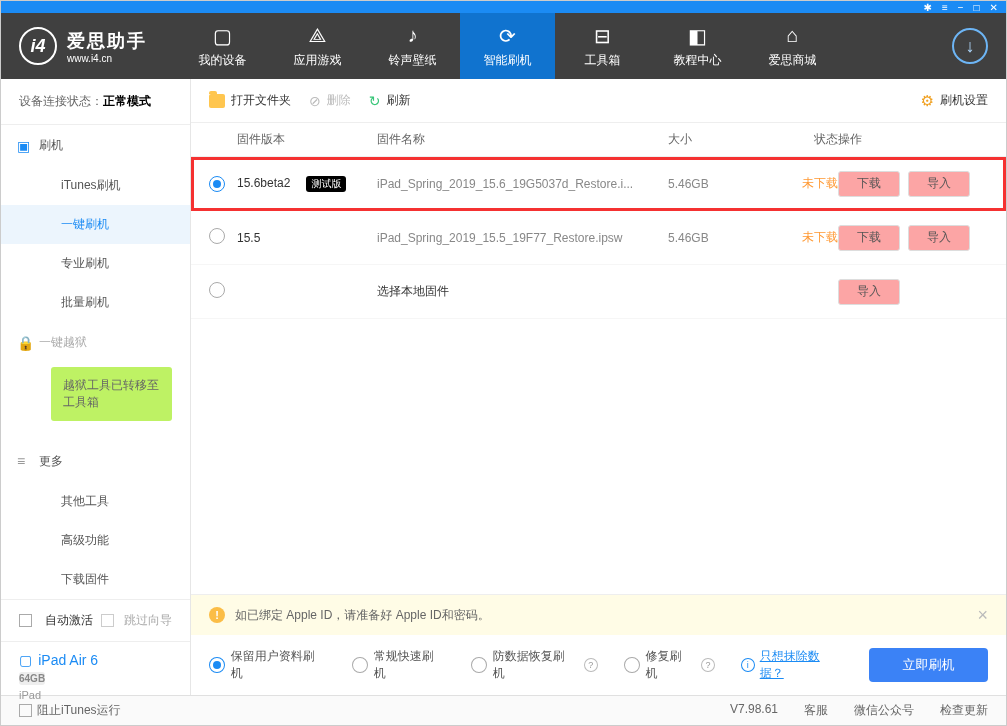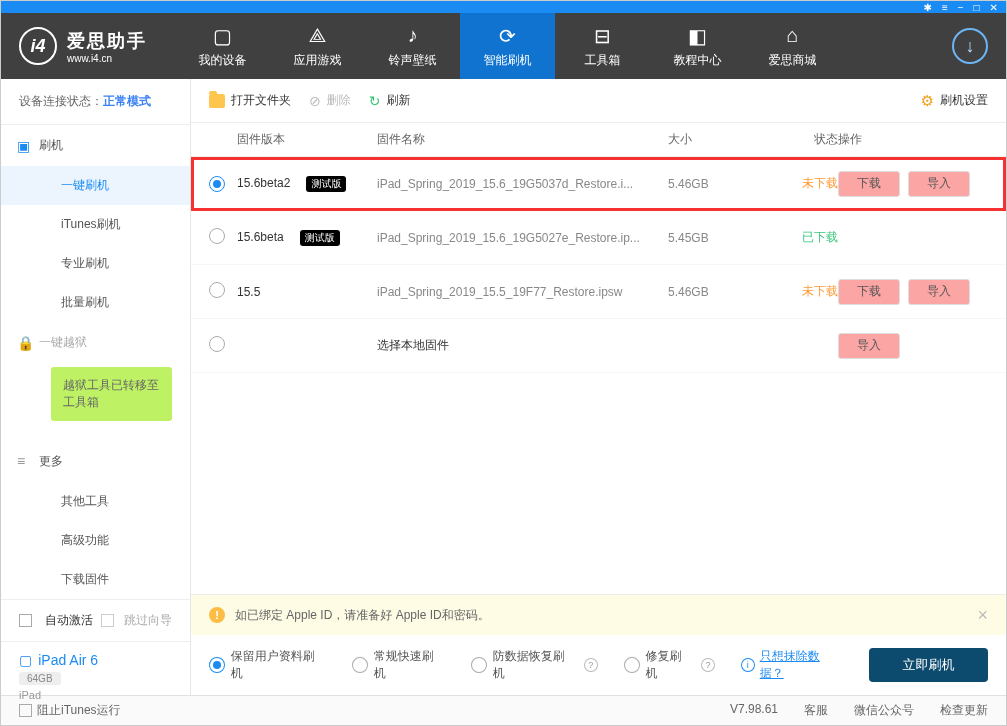--- a/index.html
+++ b/index.html
@@ -19,36 +19,36 @@
     .nav-tab { width: 95px; display: flex; flex-direction: column; align-items: center; justify-content: center; color: #fff; cursor: pointer; gap: 4px; }
     .nav-tab.active { background: #1073cf; }
     .nav-tab .icon { font-size: 20px; height: 24px; display: flex; align-items: center; }
     .nav-tab .label { font-size: 12px; }
     .download-btn { width: 36px; height: 36px; border: 2px solid #6db5f5; border-radius: 50%; display: flex; align-items: center; justify-content: center; color: #aed6fb; font-size: 18px; cursor: pointer; }
     
     .content { display: flex; height: calc(100% - 78px - 30px); }
     
     .sidebar { width: 190px; border-right: 1px solid #e6e6e6; display: flex; flex-direction: column; background: #fff; }
     .device-status { padding: 14px 18px; font-size: 12px; color: #666; border-bottom: 1px solid #eee; }
-    .device-status b { color: #3b82f6; }
+    .device-status b { color: #000000; }
     .sidebar-item { padding: 11px 24px 11px 42px; font-size: 12px; color: #555; cursor: pointer; }
     .sidebar-item.lvl1 { padding-left: 60px; }
     .sidebar-item.active { background: #ecf5fd; color: #1b8bf4; }
     .sidebar-header { padding: 12px 18px 12px 38px; font-size: 12px; color: #555; position: relative; display: flex; align-items: center; }
     .sidebar-header .hicon { position: absolute; left: 16px; color: #1b8bf4; font-size: 14px; }
     .sidebar-header.disabled .hicon { color: #bbb; }
     .sidebar-header.disabled { color: #aaa; }
     .sidebar-note { background: #bef264; margin: 4px 18px 8px 50px; padding: 10px 12px; font-size: 12px; color: #666; border-radius: 3px; line-height: 1.4; }
     .sidebar-sep { height: 1px; background: #eee; margin: 6px 18px; }
     
     .sidebar-bottom { margin-top: auto; border-top: 1px solid #eee; }
     .auto-activate { padding: 12px 18px; font-size: 12px; color: #333; display: flex; align-items: center; gap: 8px; }
     .device-info { padding: 10px 18px 14px; border-top: 1px solid #eee; }
     .device-info .name { color: #1b8bf4; font-size: 14px; font-weight: 500; display: flex; align-items: center; gap: 6px; }
-    .device-info .badge { display: inline-block; background: #eee; color: #888; padding: 1px 8px; border-radius: 3px; font-size: 10px; margin-top: 4px; }
+    .device-info .badge { display: inline-block; background: #eee; color: #888; padding: 1px 0; border-radius: 3px; font-size: 10px; margin-top: 4px; font-weight: bold; }
     .device-info .type { color: #999; font-size: 11px; margin-top: 3px; }
     
     .main { flex: 1; display: flex; flex-direction: column; background: #fff; }
     .toolbar { height: 44px; border-bottom: 1px solid #eee; display: flex; align-items: center; padding: 0 18px; gap: 18px; }
     .tb-btn { display: flex; align-items: center; gap: 6px; font-size: 12px; color: #333; cursor: pointer; }
     .tb-btn.disabled { color: #bbb; }
     .tb-btn .ticon { font-size: 14px; }
     .tb-icon-folder { width: 16px; height: 14px; background: #ffc64f; border-radius: 2px; position: relative; }
     .tb-icon-folder::before { content:''; position:absolute; top:-3px; left:0; width:8px; height:3px; background:#ffc64f; border-radius:2px 2px 0 0; }
     .toolbar-right { margin-left: auto; display: flex; align-items: center; gap: 6px; color: #333; font-size: 12px; cursor: pointer; }
@@ -79,21 +79,21 @@
     .info-panel { margin-top: auto; border-top: 1px solid #eee; }
     .alert-bar { height: 40px; background: #fffce6; display: flex; align-items: center; padding: 0 18px; font-size: 12px; color: #666; gap: 10px; }
     .alert-icon { width: 16px; height: 16px; background: #fbbd46; border-radius: 50%; color: #fff; display: flex; align-items: center; justify-content: center; font-size: 11px; font-weight: bold; }
     .alert-close { margin-left: auto; color: #bbb; font-size: 18px; cursor: pointer; }
     
     .options-bar { height: 60px; display: flex; align-items: center; padding: 0 18px; gap: 26px; font-size: 12px; }
     .opt { display: flex; align-items: center; gap: 6px; cursor: pointer; color: #555; }
     .help-q { width: 14px; height: 14px; border: 1px solid #bbb; border-radius: 50%; font-size: 9px; color: #999; display: inline-flex; align-items: center; justify-content: center; margin-left: 2px; }
     .opt-info { color: #1b8bf4; text-decoration: underline; cursor: pointer; }
     .info-i { width: 14px; height: 14px; border: 1px solid #1b8bf4; border-radius: 50%; color: #1b8bf4; font-size: 9px; display: inline-flex; align-items: center; justify-content: center; }
-    .flash-btn { margin-left: auto; width: 120px; height: 34px; background: #0c4a6e; color: #fff; border: none; border-radius: 4px; font-size: 13px; cursor: pointer; }
+    .flash-btn { margin-left: auto; width: 120px; height: 34px; background: #3b82f6; color: #fff; border: none; border-radius: 4px; font-size: 13px; cursor: pointer; }
     
     .statusbar { height: 30px; border-top: 1px solid #e0e0e0; background: #fafafa; display: flex; align-items: center; padding: 0 18px; font-size: 12px; color: #666; gap: 24px; }
     .statusbar .sb-right { margin-left: auto; display: flex; gap: 26px; }
     .chk { width: 13px; height: 13px; border: 1px solid #aaa; display: inline-block; vertical-align: middle; margin-right: 5px; }
   </style>
 </head>
 <body>
 
 <div class="titlebar">
   <span>✱</span>
@@ -147,22 +147,22 @@
 <div class="content">
   <div class="sidebar">
     <div class="device-status">
       <span>设备连接状态：</span><b>正常模式</b>
     </div>
 
     <div class="sidebar-header">
       <span class="hicon">▣</span>
       <span>刷机</span>
     </div>
+    <div class="sidebar-item lvl1">iTunes刷机</div>
     <div class="sidebar-item lvl1 active">一键刷机</div>
-    <div class="sidebar-item lvl1">iTunes刷机</div>
     <div class="sidebar-item lvl1">专业刷机</div>
     <div class="sidebar-item lvl1">批量刷机</div>
 
     <div class="sidebar-header disabled">
       <span class="hicon">🔒</span>
       <span>一键越狱</span>
     </div>
     <div class="sidebar-note">越狱工具已转移至工具箱</div>
 
     <div class="sidebar-sep"></div>
@@ -226,31 +226,20 @@
     <div id="fw-list">
         <div class="fw-row highlighted">
     <div class="col-radio"><span class="radio checked"></span></div>
     <div class="col-version"><span class="version-txt">15.6beta2</span><span class="beta-badge">测试版</span></div>
     <div class="col-name fw-name">iPad_Spring_2019_15.6_19G5037d_Restore.i...</div>
     <div class="col-size fw-size">5.46GB</div>
     <div class="col-status status-not">未下载</div>
     <div class="col-action actions">
       <button class="act-btn">下载</button>
       <button class="act-btn">导入</button>
-    </div>
-        </div>
-        <div class="fw-row">
-    <div class="col-radio"><span class="radio "></span></div>
-    <div class="col-version"><span class="version-txt">15.6beta</span><span class="beta-badge">测试版</span></div>
-    <div class="col-name fw-name">iPad_Spring_2019_15.6_19G5027e_Restore.ip...</div>
-    <div class="col-size fw-size">5.45GB</div>
-    <div class="col-status status-done">已下载</div>
-    <div class="col-action actions">
-      
-      
     </div>
         </div>
         <div class="fw-row">
     <div class="col-radio"><span class="radio "></span></div>
     <div class="col-version"><span class="version-txt">15.5</span></div>
     <div class="col-name fw-name">iPad_Spring_2019_15.5_19F77_Restore.ipsw</div>
     <div class="col-size fw-size">5.46GB</div>
     <div class="col-status status-not">未下载</div>
     <div class="col-action actions">
       <button class="act-btn">下载</button>

